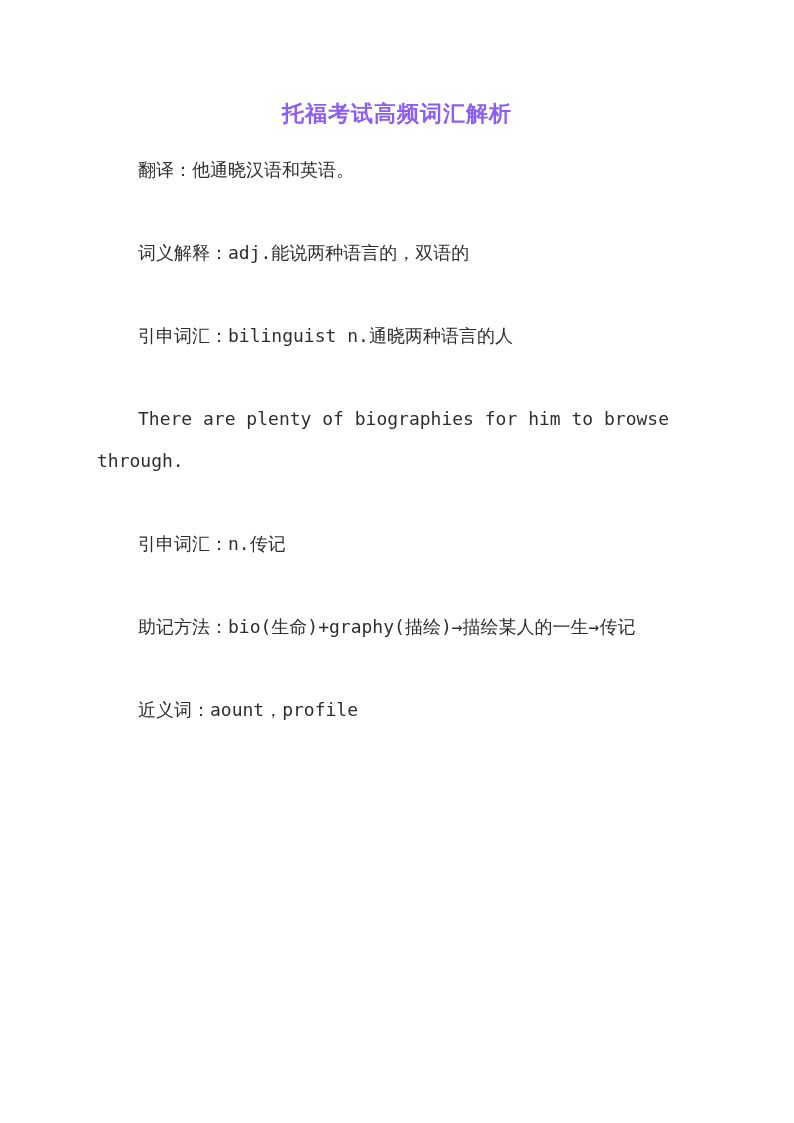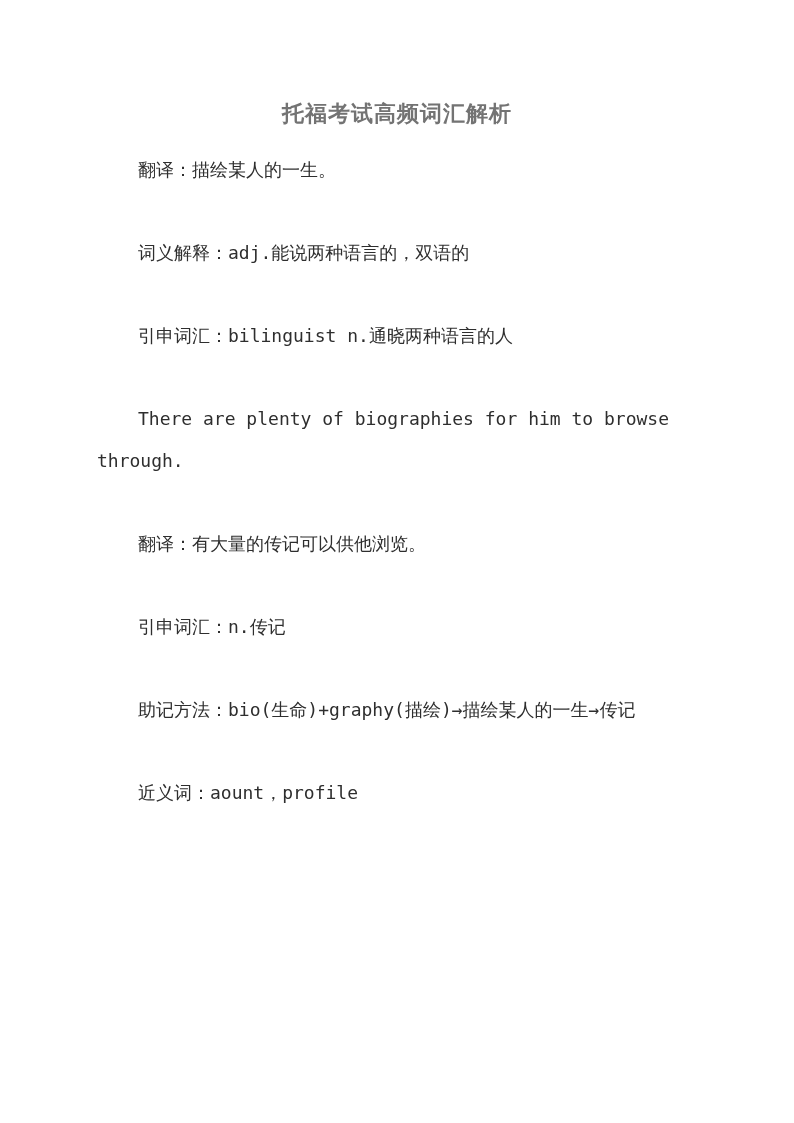--- a/index.html
+++ b/index.html
@@ -15,21 +15,21 @@
     overflow: hidden;
     box-sizing: border-box;
     padding: 100px 97px 0 97px;
     font-family: "DejaVu Sans Mono", "Liberation Mono", monospace;
     color: #2e2e2e;
   }
   .doc-title {
     font-family: "DejaVu Serif", "Liberation Serif", serif;
     font-size: 22px;
     font-weight: bold;
-    color: #737373;
+    color: #8b5cf6;
     text-align: center;
     margin: 0 0 23px 0;
     line-height: 26px;
     letter-spacing: 1px;
   }
   .para {
     font-size: 18px;
     line-height: 42px;
     margin: 0 0 41px 0;
     text-indent: 41px;
@@ -39,30 +39,29 @@
   }
 </style>
 </head>
 <body>
 
 <div class="page">
 
   <h1 class="doc-title">托福考试高频词汇解析</h1>
 
 
-  <p class="para">翻译：描绘某人的一生。</p>
+  <p class="para">翻译：他通晓汉语和英语。</p>
 
   <p class="para">词义解释：adj.能说两种语言的，双语的</p>
 
 
   <p class="para">引申词汇：bilinguist n.通晓两种语言的人</p>
 
   <p class="para">There are plenty of biographies for him to browse through.</p>
 
-  <p class="para">翻译：有大量的传记可以供他浏览。</p>
 
   <p class="para">引申词汇：n.传记</p>
 
   <p class="para">助记方法：bio(生命)+graphy(描绘)→描绘某人的一生→传记</p>
 
   <p class="para">近义词：aount，profile</p>
 
 </div>
 
 </body></html>

